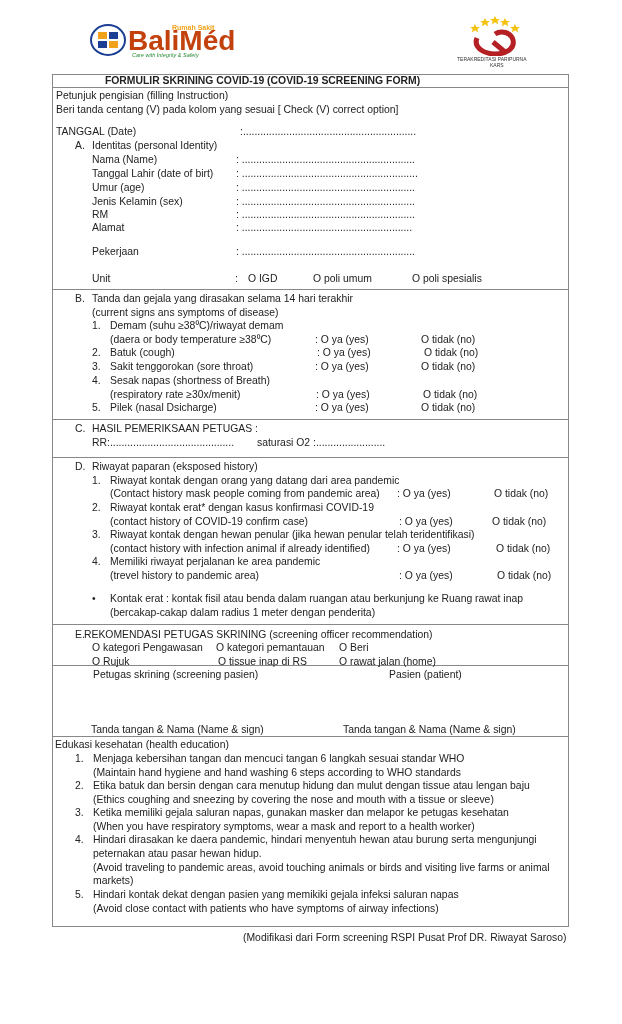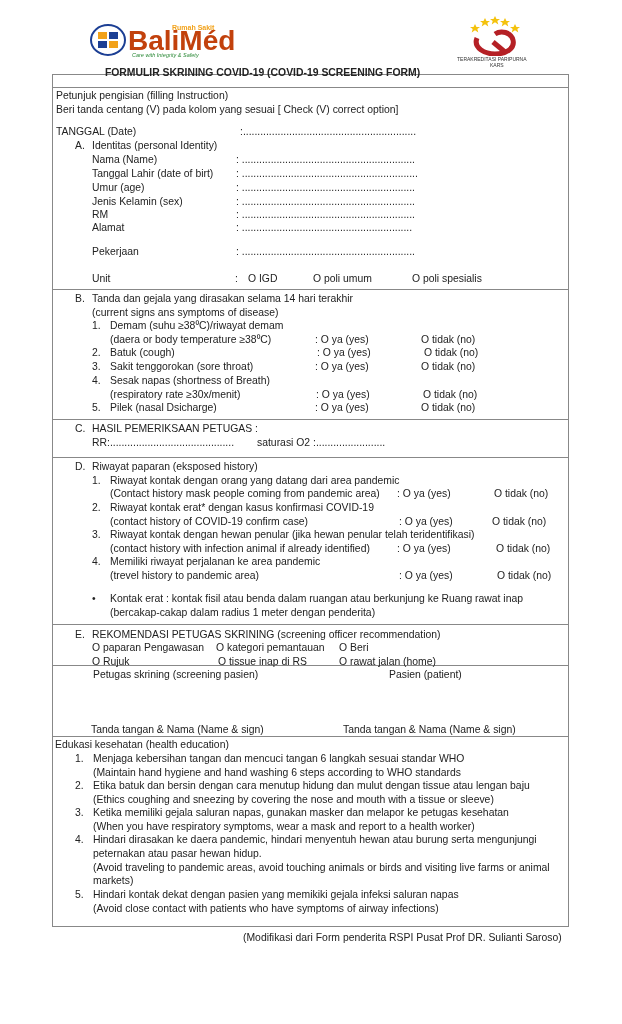--- a/index.html
+++ b/index.html
@@ -47,21 +47,21 @@
 
 <div class="frame"></div>
 <div class="hline" style="top:87px"></div>
 <div class="hline" style="top:289px"></div>
 <div class="hline" style="top:419px"></div>
 <div class="hline" style="top:457px"></div>
 <div class="hline" style="top:624px"></div>
 <div class="hline" style="top:665px"></div>
 <div class="hline" style="top:736px"></div>
 
-<div class="abs title" style="left:52px;width:421px;text-align:center;top:66px;">FORMULIR SKRINING COVID-19 (COVID-19 SCREENING FORM)</div>
+<div class="abs title" style="left:52px;width:421px;text-align:center;top:74px;">FORMULIR SKRINING COVID-19 (COVID-19 SCREENING FORM)</div>
 
 <div class="abs" style="left:56px;top:89px">Petunjuk pengisian (filling Instruction)</div>
 <div class="abs" style="left:56px;top:103px">Beri tanda centang (V) pada kolom yang sesuai [ Check (V) correct option]</div>
 
 <div class="abs" style="left:56px;top:125px">TANGGAL (Date)</div>
 <div class="abs" style="left:240px;top:125px">:............................................................</div>
 
 <div class="abs" style="left:75px;top:139px">A.</div>
 <div class="abs" style="left:92px;top:139px">Identitas (personal Identity)</div>
 
@@ -147,22 +147,22 @@
 <div class="abs" style="left:110px;top:555px">Memiliki riwayat perjalanan ke area pandemic</div>
 <div class="abs" style="left:110px;top:569px">(trevel history to pandemic area)</div>
 <div class="abs" style="left:399px;top:569px">: O ya (yes)</div>
 <div class="abs" style="left:497px;top:569px">O tidak (no)</div>
 
 <div class="abs" style="left:92px;top:592px">•</div>
 <div class="abs" style="left:110px;top:592px">Kontak erat : kontak fisil atau benda dalam ruangan atau berkunjung ke Ruang rawat inap</div>
 <div class="abs" style="left:110px;top:606px">(bercakap-cakap dalam radius  1 meter dengan penderita)</div>
 
 <div class="abs" style="left:75px;top:628px">E.</div>
-<div class="abs" style="left:92px;top:628px">REKOMENDASI PETUGAS SKRINING (screening officer recommendation)</div>
-<div class="abs" style="left:92px;top:641px">O paparan Pengawasan</div>
+<div class="abs" style="left:84px;top:628px">REKOMENDASI PETUGAS SKRINING (screening officer recommendation)</div>
+<div class="abs" style="left:92px;top:641px">O kategori Pengawasan</div>
 <div class="abs" style="left:216px;top:641px">O kategori pemantauan</div>
 <div class="abs" style="left:339px;top:641px">O Beri</div>
 <div class="abs" style="left:92px;top:655px">O Rujuk</div>
 <div class="abs" style="left:218px;top:655px">O tissue inap di RS</div>
 <div class="abs" style="left:339px;top:655px">O rawat jalan (home)</div>
 
 <div class="abs" style="left:93px;top:668px">Petugas skrining (screening pasien)</div>
 <div class="abs" style="left:389px;top:668px">Pasien (patient)</div>
 <div class="abs" style="left:91px;top:723px">Tanda tangan &amp; Nama (Name &amp; sign)</div>
 <div class="abs" style="left:343px;top:723px">Tanda tangan &amp; Nama (Name &amp; sign)</div>
@@ -184,13 +184,13 @@
 <div class="abs" style="left:75px;top:833px">4.</div>
 <div class="abs" style="left:93px;top:833px">Hindari dirasakan ke daera pandemic, hindari menyentuh hewan atau burung serta mengunjungi</div>
 <div class="abs" style="left:93px;top:847px">peternakan atau pasar hewan hidup.</div>
 <div class="abs" style="left:93px;top:861px">(Avoid traveling to pandemic areas, avoid touching animals or birds and visiting live farms or animal</div>
 <div class="abs" style="left:93px;top:874px">markets)</div>
 
 <div class="abs" style="left:75px;top:888px">5.</div>
 <div class="abs" style="left:93px;top:888px">Hindari kontak dekat dengan pasien yang memikiki gejala infeksi saluran napas</div>
 <div class="abs" style="left:93px;top:902px">(Avoid close contact with patients who have symptoms of airway infections)</div>
 
-<div class="abs" style="left:243px;top:931px">(Modifikasi dari Form penderita RSPI Pusat Prof DR. Sulianti Saroso)</div>
+<div class="abs" style="left:243px;top:931px">(Modifikasi dari Form screening RSPI Pusat Prof DR. Riwayat Saroso)</div>
 
 </body></html>

